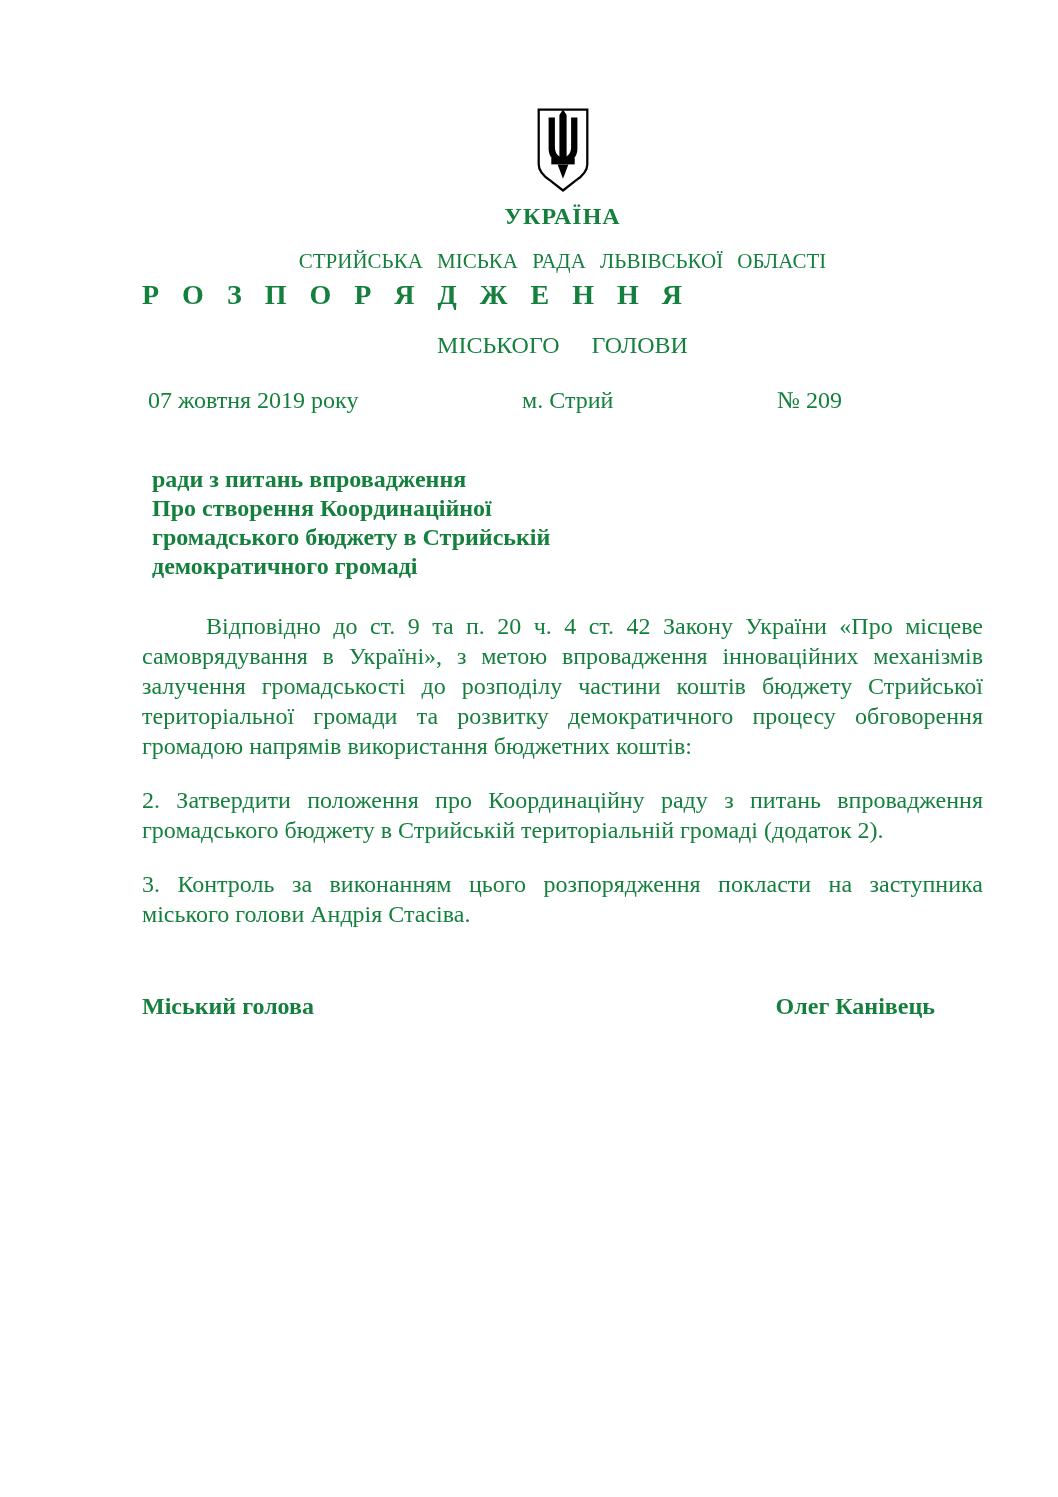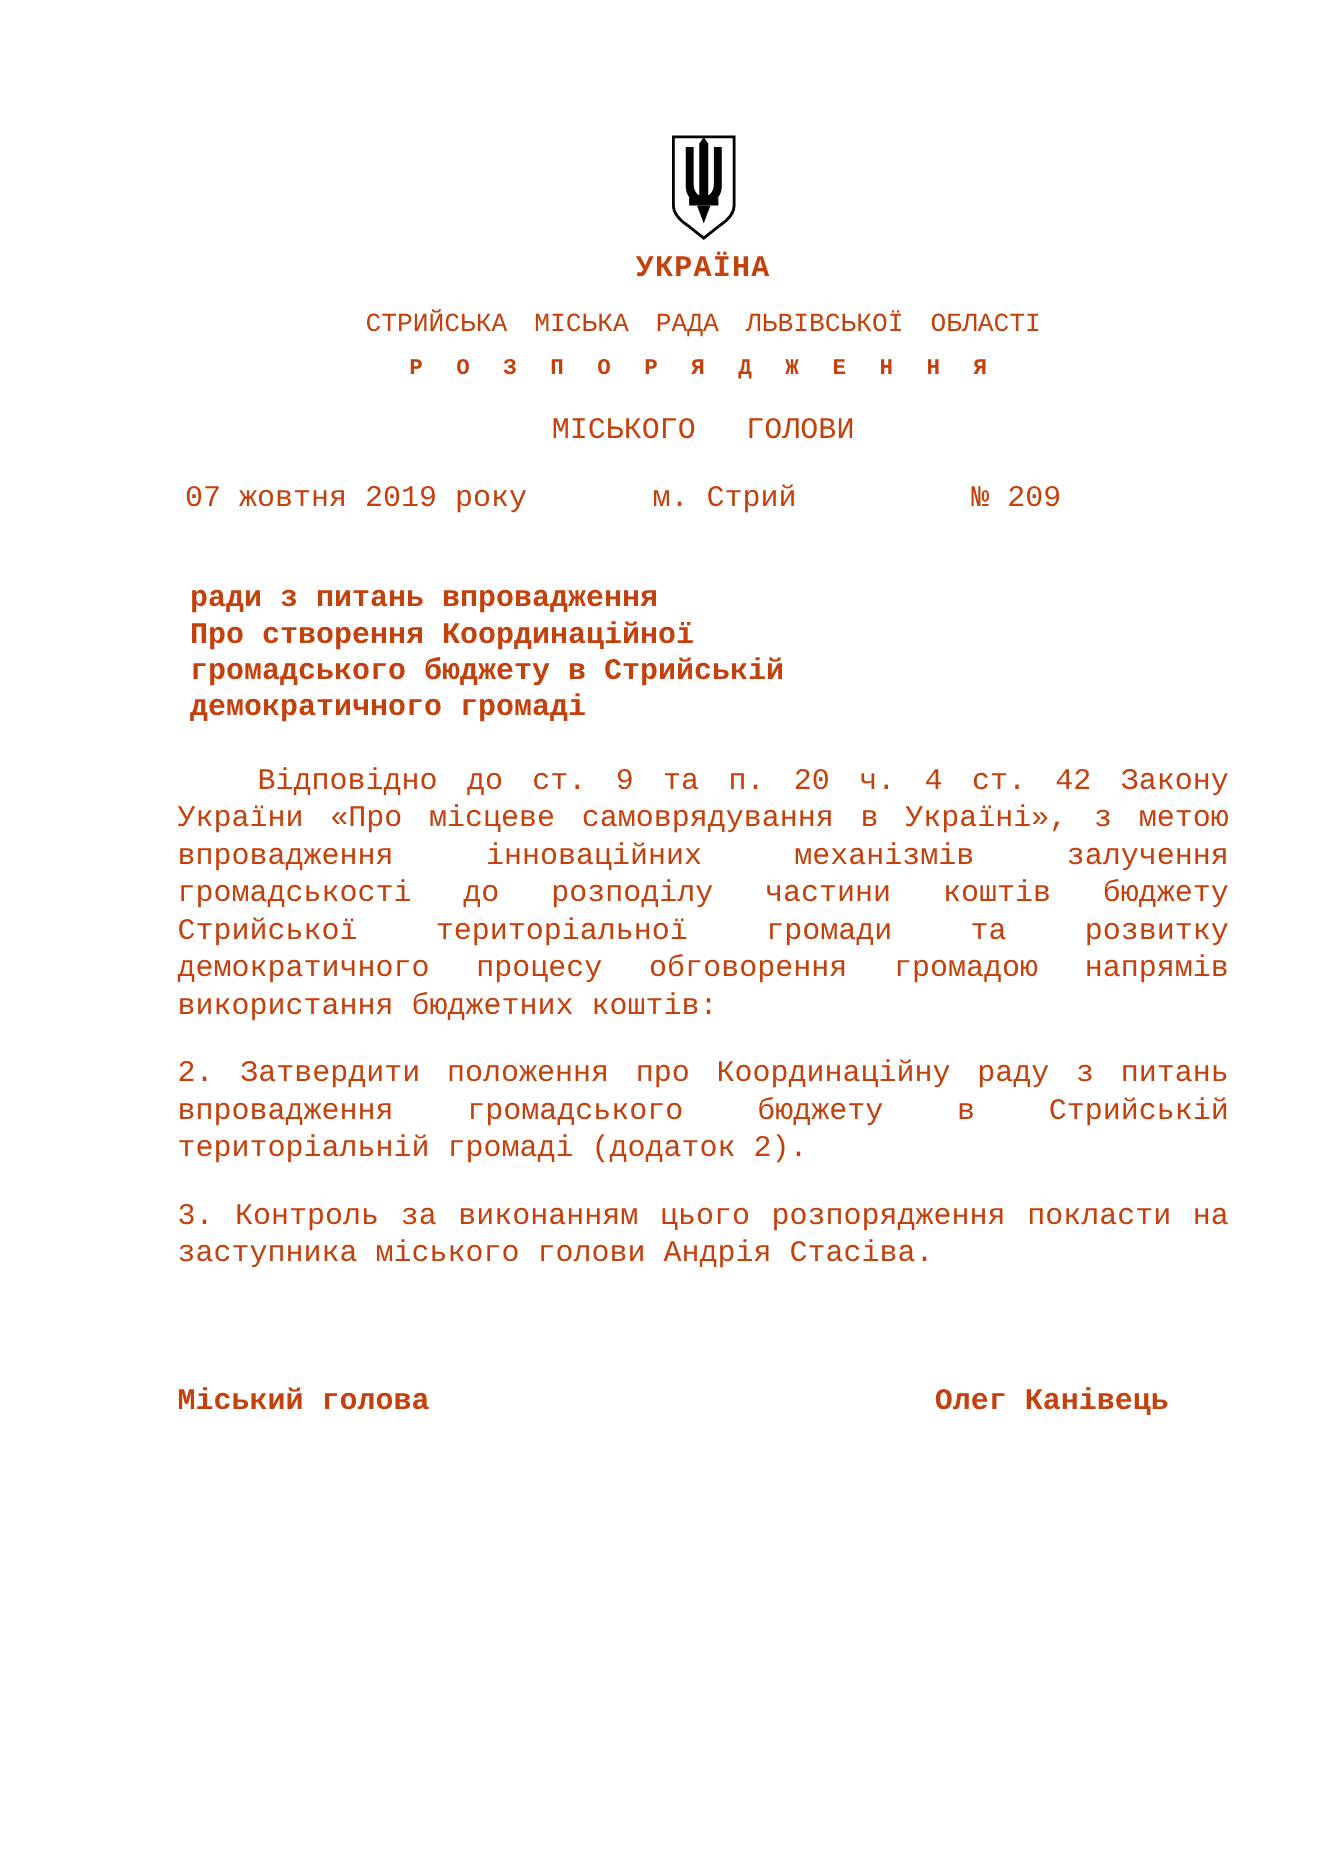--- a/index.html
+++ b/index.html
@@ -5,22 +5,22 @@
   html, body {
     margin: 0;
     padding: 0;
     background: #ffffff;
   }
   .page {
     position: relative;
     width: 1058px;
     height: 1497px;
     background: #ffffff;
-    color: #c2410c;
-    font-family: Liberation Mono, monospace;
+    color: #15803d;
+    font-family: Liberation Serif, serif;
     overflow: hidden;
     box-sizing: border-box;
   }
   .content {
     position: absolute;
     left: 142px;
     top: 0;
     width: 841px;
   }
   .emblem {
@@ -40,23 +40,22 @@
   }
   .authority {
     text-align: center;
     font-size: 21px;
     word-spacing: 9px;
     margin-top: 16px;
     line-height: 30px;
     white-space: nowrap;
   }
   .doctype {
-    text-align: center;
     font-weight: bold;
-    font-size: 18px;
+    font-size: 28px;
     letter-spacing: 8px;
     margin-top: 3px;
     line-height: 32px;
     white-space: nowrap;
   }
   .subtype {
     text-align: center;
     font-size: 24px;
     word-spacing: 26px;
     margin-top: 20px;
@@ -86,21 +85,21 @@
     line-height: 30px;
     text-align: justify;
   }
   .intro {
     margin-top: 30px;
     text-indent: 64px;
   }
   .item { margin-top: 24px; }
   .signature {
     position: relative;
-    margin-top: 88px;
+    margin-top: 62px;
     height: 30px;
     font-size: 24px;
     font-weight: bold;
     line-height: 30px;
   }
   .signature .pos  { position: absolute; left: 0; top: 0; white-space: nowrap; }
   .signature .name { position: absolute; right: 48px; top: 0; white-space: nowrap; }
 </style>
 </head>
 <body>

